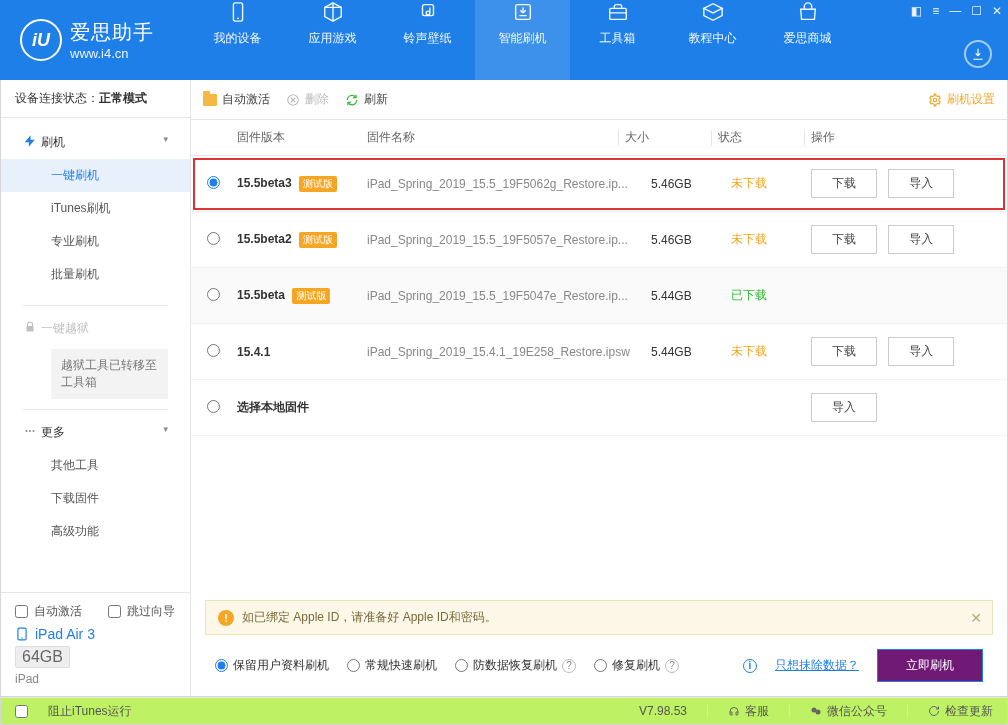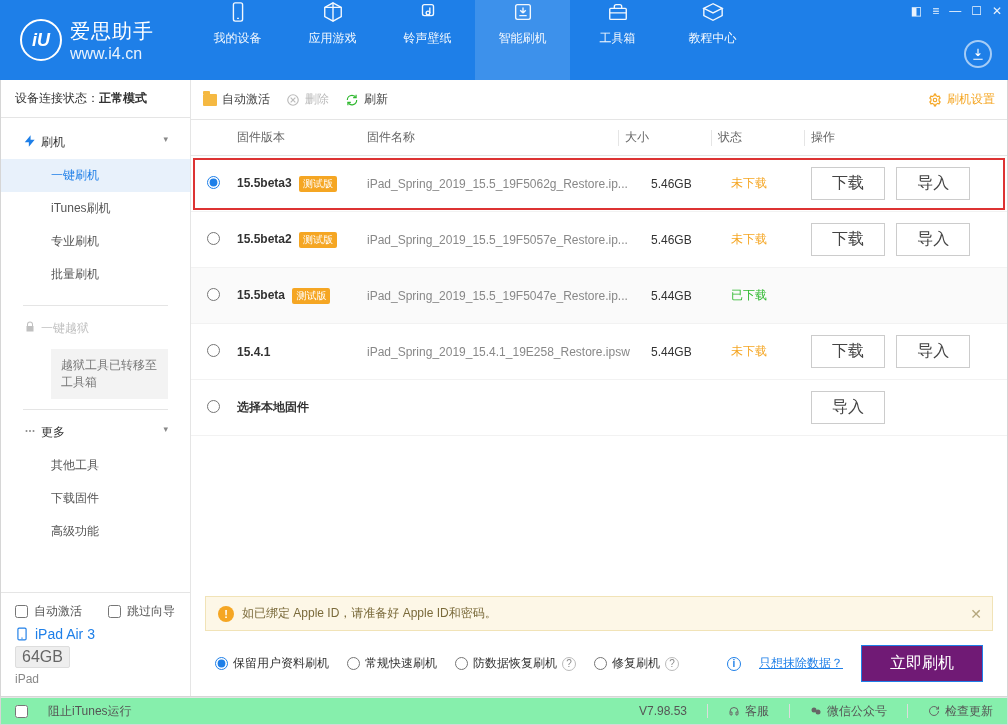--- a/index.html
+++ b/index.html
@@ -4,21 +4,21 @@
 <style>
 * { box-sizing: border-box; margin: 0; padding: 0; }
 body { font-family: "Microsoft YaHei", Arial, sans-serif; font-size: 12px; color: #333; background: #fff; width: 1008px; height: 725px; overflow: hidden; }
 
 
 .header { background: linear-gradient(180deg, #1e7fe8, #1e7fe8); height: 80px; display: flex; align-items: center; color: #fff; position: relative; }
 .logo-block { display: flex; align-items: center; padding: 0 20px; width: 190px; }
 .logo-circle { width: 42px; height: 42px; border: 2px solid #fff; border-radius: 50%; display: flex; align-items: center; justify-content: center; font-size: 18px; font-weight: bold; font-style: italic; margin-right: 8px; }
 .logo-text { display: flex; flex-direction: column; }
 .logo-name { font-size: 20px; font-weight: 300; letter-spacing: 1px; }
-.logo-url { font-size: 16px; opacity: 0.9; }
+.logo-url { font-size: 13px; opacity: 0.9; }
 .nav { display: flex; height: 100%; }
 .nav-item { width: 95px; display: flex; flex-direction: column; align-items: center; justify-content: flex-start; gap: 6px; cursor: pointer; opacity: 0.95; }
 .nav-item.active { background: rgba(255,255,255,0.15); }
 .nav-icon { width: 24px; height: 24px; display: flex; align-items: center; justify-content: center; }
 .nav-label { font-size: 12px; }
 .titlebar-controls { position: absolute; right: 6px; top: 4px; display: flex; gap: 10px; font-size: 12px; }
 .titlebar-controls span { cursor: pointer; opacity: 0.9; }
 .download-circle { position: absolute; right: 16px; top: 40px; width: 28px; height: 28px; border: 2px solid rgba(255,255,255,0.6); border-radius: 50%; display: flex; align-items: center; justify-content: center; cursor: pointer; }
 
 
@@ -63,35 +63,35 @@
 .col-sep { width:1px; height:16px; background:#e5e5e5; margin: 0 6px; }
 
 .rows { flex:1; overflow:auto; }
 .row { display:flex; align-items:center; height:56px; padding: 0 16px; border-bottom:1px solid #f2f2f2; }
 .row.highlight { outline: 2px solid #d33; outline-offset:-4px; }
 .row.alt { background:#fafafa; }
 .badge { display:inline-block; background:#f5a623; color:#fff; font-size:10px; border-radius:2px; padding: 1px 4px; margin-left: 4px; }
 .row .col-name { color:#888; white-space:nowrap; overflow:hidden; text-overflow:ellipsis; }
 .status-un { color:#f5a623; }
 .status-done { color:#2eb82e; }
-.btn { display:inline-block; border:1px solid #ccc; background:#fff; padding: 5px 20px; cursor:pointer; font-size:16px; color:#444; }
+.btn { display:inline-block; border:1px solid #ccc; background:#fff; padding: 5px 20px; cursor:pointer; font-size:12px; color:#444; }
 .btn + .btn { margin-left: 8px; }
 .btn.primary { background:#701a75; border-color:#1e7fe8; color:#fff; padding:7px 28px; }
 
 .tip-bar { background:#fdf7e7; border:1px solid #f1e3b7; margin: 10px 14px 0; padding: 8px 12px; display:flex; align-items:center; gap:8px; color:#7a6a3a; position:relative; }
 .tip-bar .close { position:absolute; right:10px; cursor:pointer; color:#b5a77d; font-size:14px; }
 .warn-icon { width:16px; height:16px; border-radius:50%; background:#f5a623; color:#fff; display:flex; align-items:center; justify-content:center; font-size:11px; font-weight:bold; }
 
 .mode-bar { display:flex; align-items:center; gap: 18px; padding: 14px 24px; }
 .mode-opt { display:flex; align-items:center; gap:5px; cursor:pointer; }
 .help-q { width:14px; height:14px; border:1px solid #bbb; border-radius:50%; display:inline-flex; align-items:center; justify-content:center; font-size:10px; color:#888; }
 .link { color:#1e7fe8; text-decoration:underline; cursor:pointer; }
 .info-i { width:14px; height:14px; border:1px solid #1e7fe8; color:#1e7fe8; border-radius:50%; display:inline-flex; align-items:center; justify-content:center; font-size:10px; font-weight:bold; }
 
-.statusbar { height:28px; background:#86efac; border:1px solid #d6d6d6; border-top:1px solid #e5e5e5; display:flex; align-items:center; padding: 0 14px; gap: 20px; color:#555; }
+.statusbar { height:28px; background:#bef264; border:1px solid #d6d6d6; border-top:1px solid #e5e5e5; display:flex; align-items:center; padding: 0 14px; gap: 20px; color:#555; }
 .statusbar .spacer { flex:1; }
 .statusbar .item { display:flex; align-items:center; gap:5px; cursor:pointer; }
 .statusbar .sep { width:1px; height:14px; background:#ddd; }
 </style>
 </head>
 <body>
 
 <div class="header">
   <div class="logo-block">
     <div class="logo-circle">iU</div>
@@ -147,20 +147,28 @@
         </span>
         <span class="nav-label">工具箱</span>
       </div>
       <div class="nav-item">
         <span class="nav-icon">
           <svg width="22" height="22" viewBox="0 0 24 24" fill="none" stroke="#fff" stroke-width="1.5">
             <path d="M12 3L2 8l10 5 10-5-10-5zM2 8v8l10 5 10-5V8"></path>
           </svg>
         </span>
         <span class="nav-label">教程中心</span>
+      </div>
+      <div class="nav-item">
+        <span class="nav-icon">
+          <svg width="22" height="22" viewBox="0 0 24 24" fill="none" stroke="#fff" stroke-width="1.5">
+            <path d="M4 9h16l-1 11H5zM8 9V6a4 4 0 118 0v3"></path>
+          </svg>
+        </span>
+        <span class="nav-label">爱思商城</span>
       </div>
     </div>
   <div class="titlebar-controls" id="tbc">
       <span>◧</span>
       <span>≡</span>
       <span>—</span>
       <span>☐</span>
       <span>✕</span>
     </div>
   <div class="download-circle">

